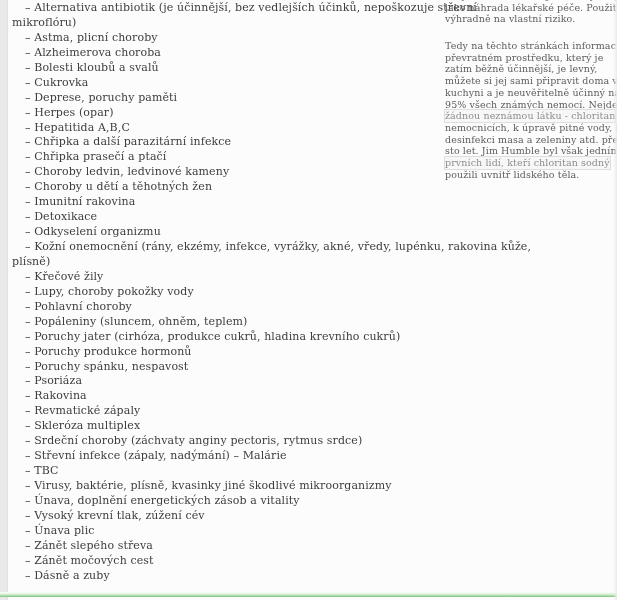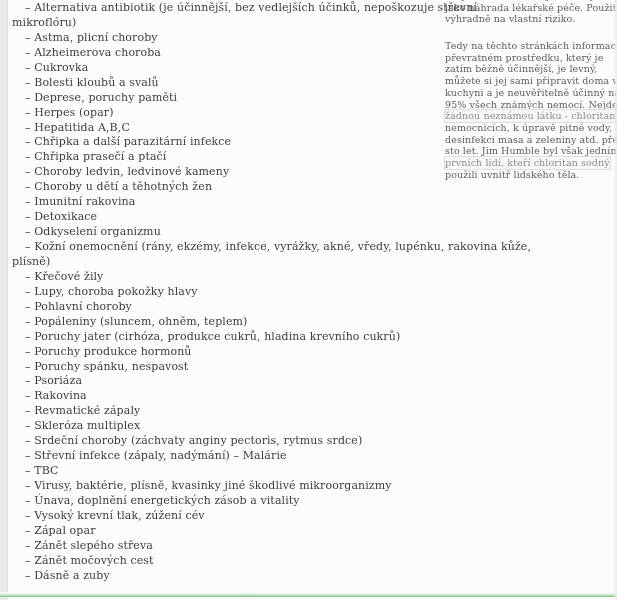--- a/index.html
+++ b/index.html
@@ -46,52 +46,52 @@
 </head>
 <body>
 
 <div class="page">
   <div class="left-strip"></div>
   <div class="main-col" id="main-col">
       <div class="mline ind">– Alternativa antibiotik (je účinnější, bez vedlejších účinků, nepoškozuje střevní</div>
       <div class="mline">mikroflóru)</div>
       <div class="mline ind">– Astma, plicní choroby</div>
       <div class="mline ind">– Alzheimerova choroba</div>
+      <div class="mline ind">– Bolesti kloubů a svalů</div>
       <div class="mline ind">– Cukrovka</div>
-      <div class="mline ind">– Bolesti kloubů a svalů</div>
       <div class="mline ind">– Deprese, poruchy paměti</div>
       <div class="mline ind">– Herpes (opar)</div>
       <div class="mline ind">– Hepatitida A,B,C</div>
       <div class="mline ind">– Chřipka a další parazitární infekce</div>
       <div class="mline ind">– Chřipka prasečí a ptačí</div>
       <div class="mline ind">– Choroby ledvin, ledvinové kameny</div>
       <div class="mline ind">– Choroby u dětí a těhotných žen</div>
       <div class="mline ind">– Imunitní rakovina</div>
       <div class="mline ind">– Detoxikace</div>
       <div class="mline ind">– Odkyselení organizmu</div>
       <div class="mline ind">– Kožní onemocnění (rány, ekzémy, infekce, vyrážky, akné, vředy, lupénku, rakovina kůže,</div>
       <div class="mline">plísně)</div>
       <div class="mline ind">– Křečové žily</div>
-      <div class="mline ind">– Lupy, choroba pokožky hlavy</div>
+      <div class="mline ind">– Lupy, choroby pokožky vody</div>
       <div class="mline ind">– Pohlavní choroby</div>
       <div class="mline ind">– Popáleniny (sluncem, ohněm, teplem)</div>
       <div class="mline ind">– Poruchy jater (cirhóza, produkce cukrů, hladina krevního cukrů)</div>
       <div class="mline ind">– Poruchy produkce hormonů</div>
       <div class="mline ind">– Poruchy spánku, nespavost</div>
       <div class="mline ind">– Psoriáza</div>
       <div class="mline ind">– Rakovina</div>
       <div class="mline ind">– Revmatické zápaly</div>
       <div class="mline ind">– Skleróza multiplex</div>
       <div class="mline ind">– Srdeční choroby (záchvaty anginy pectoris, rytmus srdce)</div>
       <div class="mline ind">– Střevní infekce (zápaly, nadýmání) – Malárie</div>
       <div class="mline ind">– TBC</div>
       <div class="mline ind">– Virusy, baktérie, plísně, kvasinky jiné škodlivé mikroorganizmy</div>
       <div class="mline ind">– Únava, doplnění energetických zásob a vitality</div>
       <div class="mline ind">– Vysoký krevní tlak, zúžení cév</div>
-      <div class="mline ind">– Zápal opar</div>
+      <div class="mline ind">– Únava plic</div>
       <div class="mline ind">– Zánět slepého střeva</div>
       <div class="mline ind">– Zánět močových cest</div>
       <div class="mline ind">– Dásně a zuby</div>
     </div>
   <div class="sidebar" id="sidebar">
       <div class="spara">
         <div class="sline">rady zde uvedené nejsou zamýšleny</div>
         <div class="sline">jako náhrada lékařské péče. Použití je</div>
         <div class="sline">výhradně na vlastní riziko.</div>
       </div>

